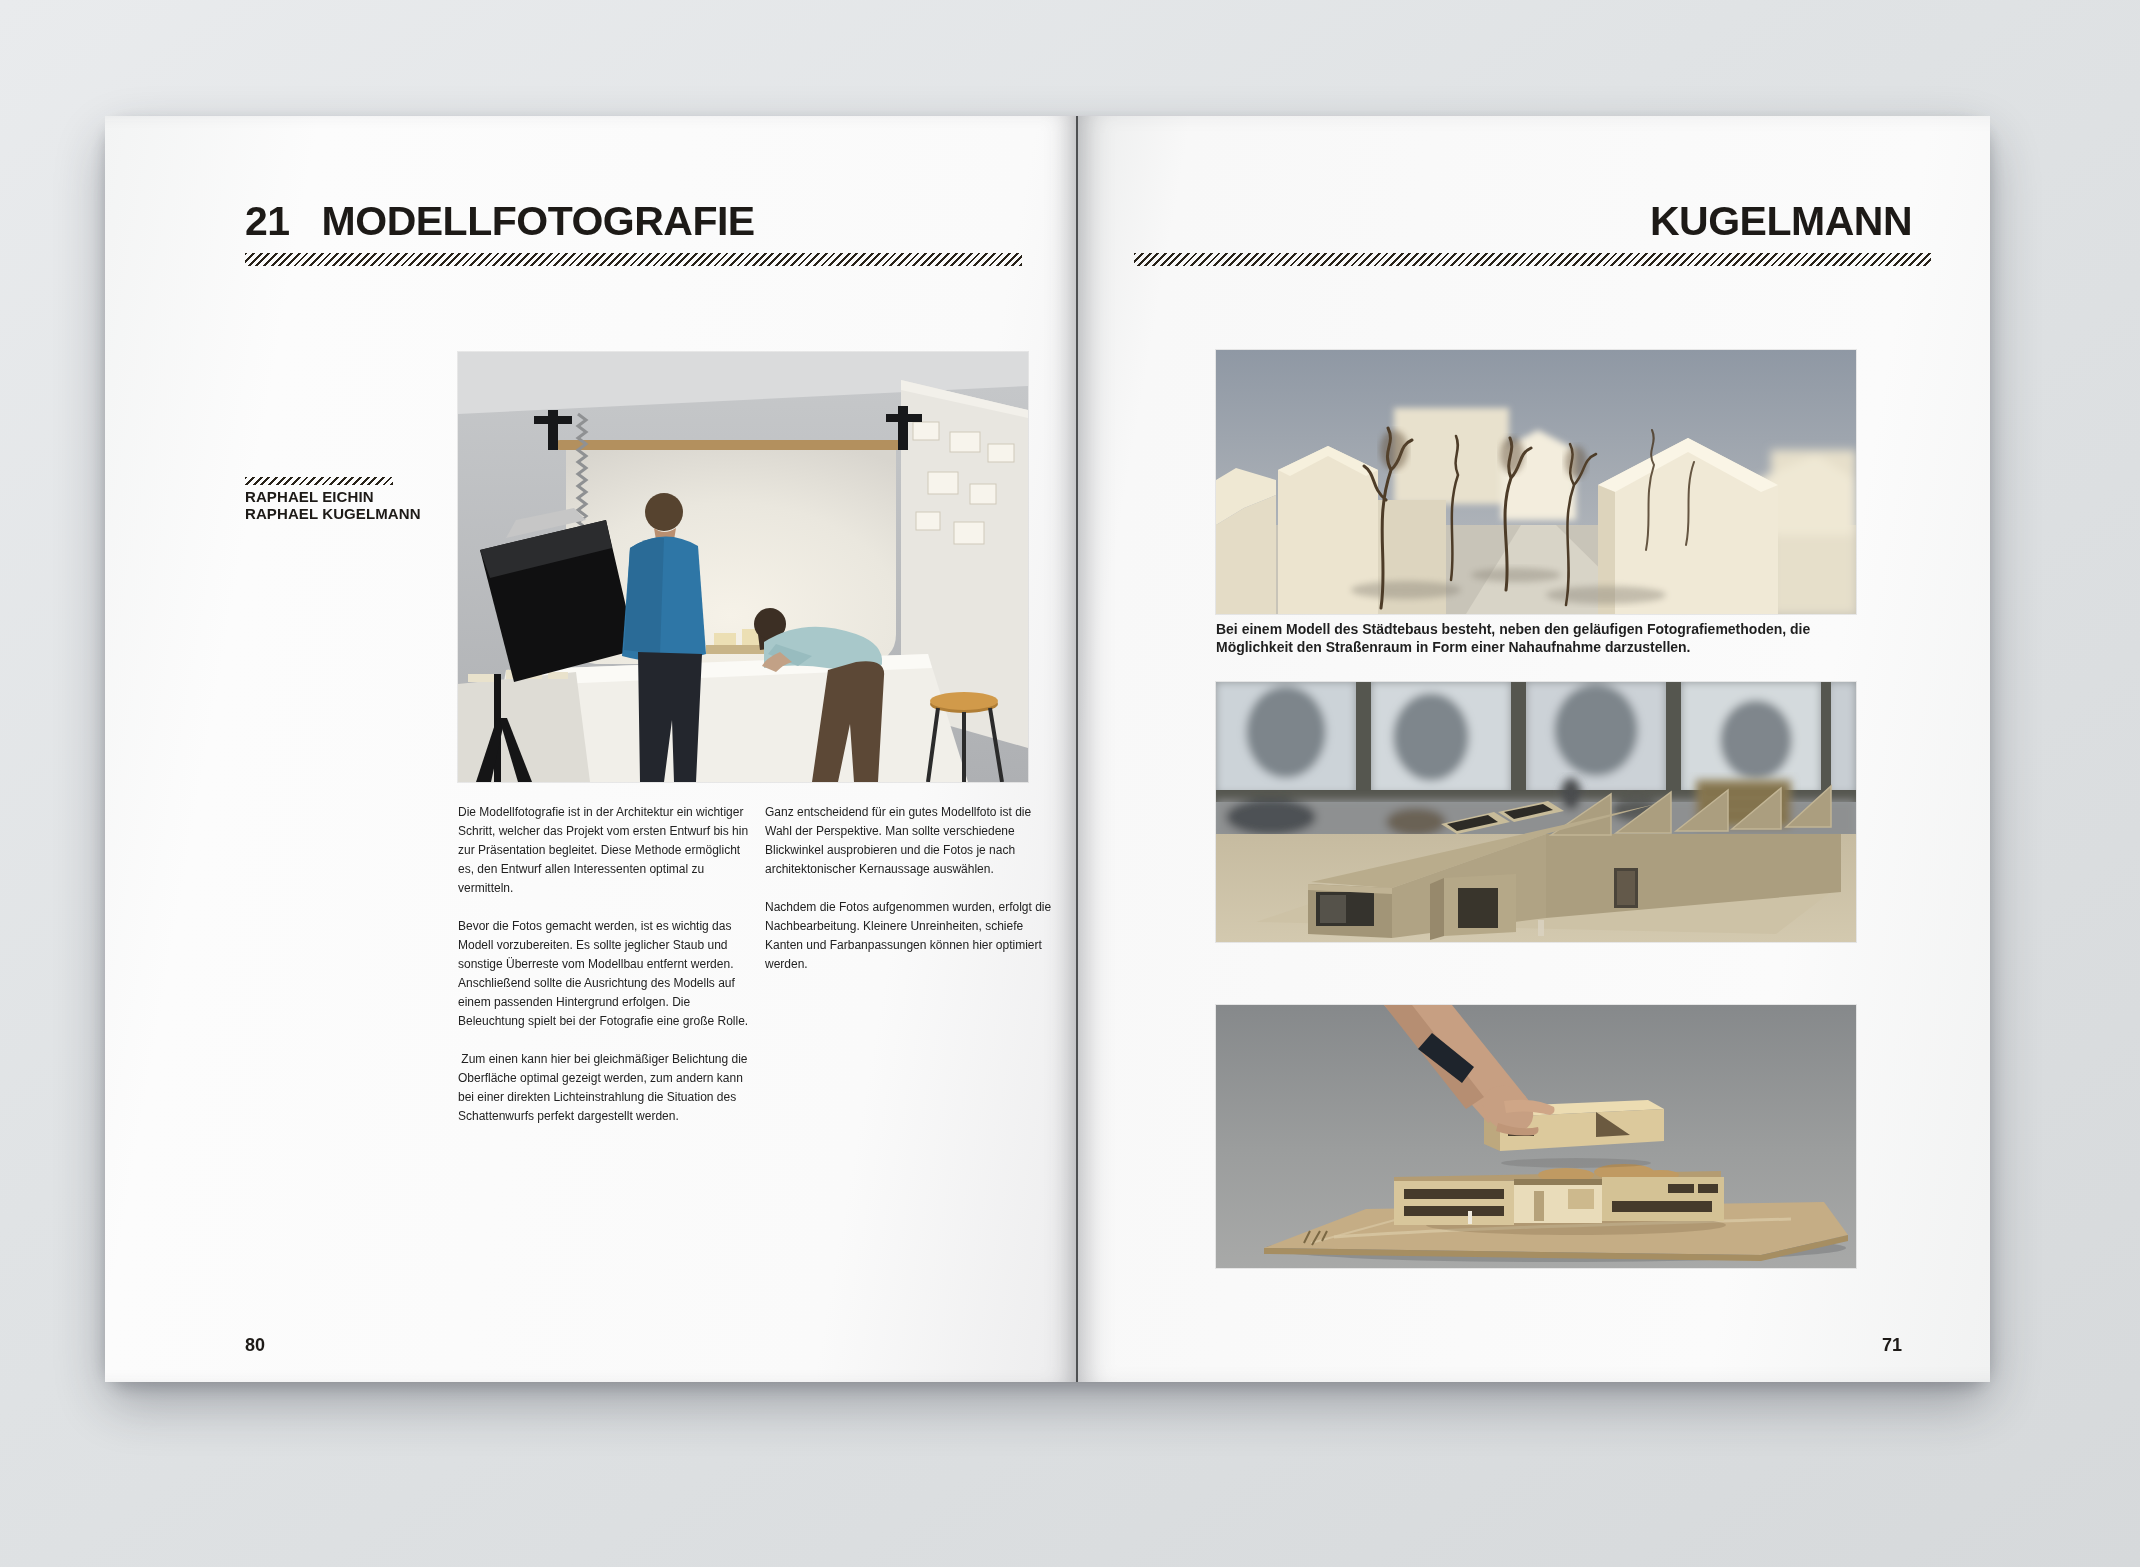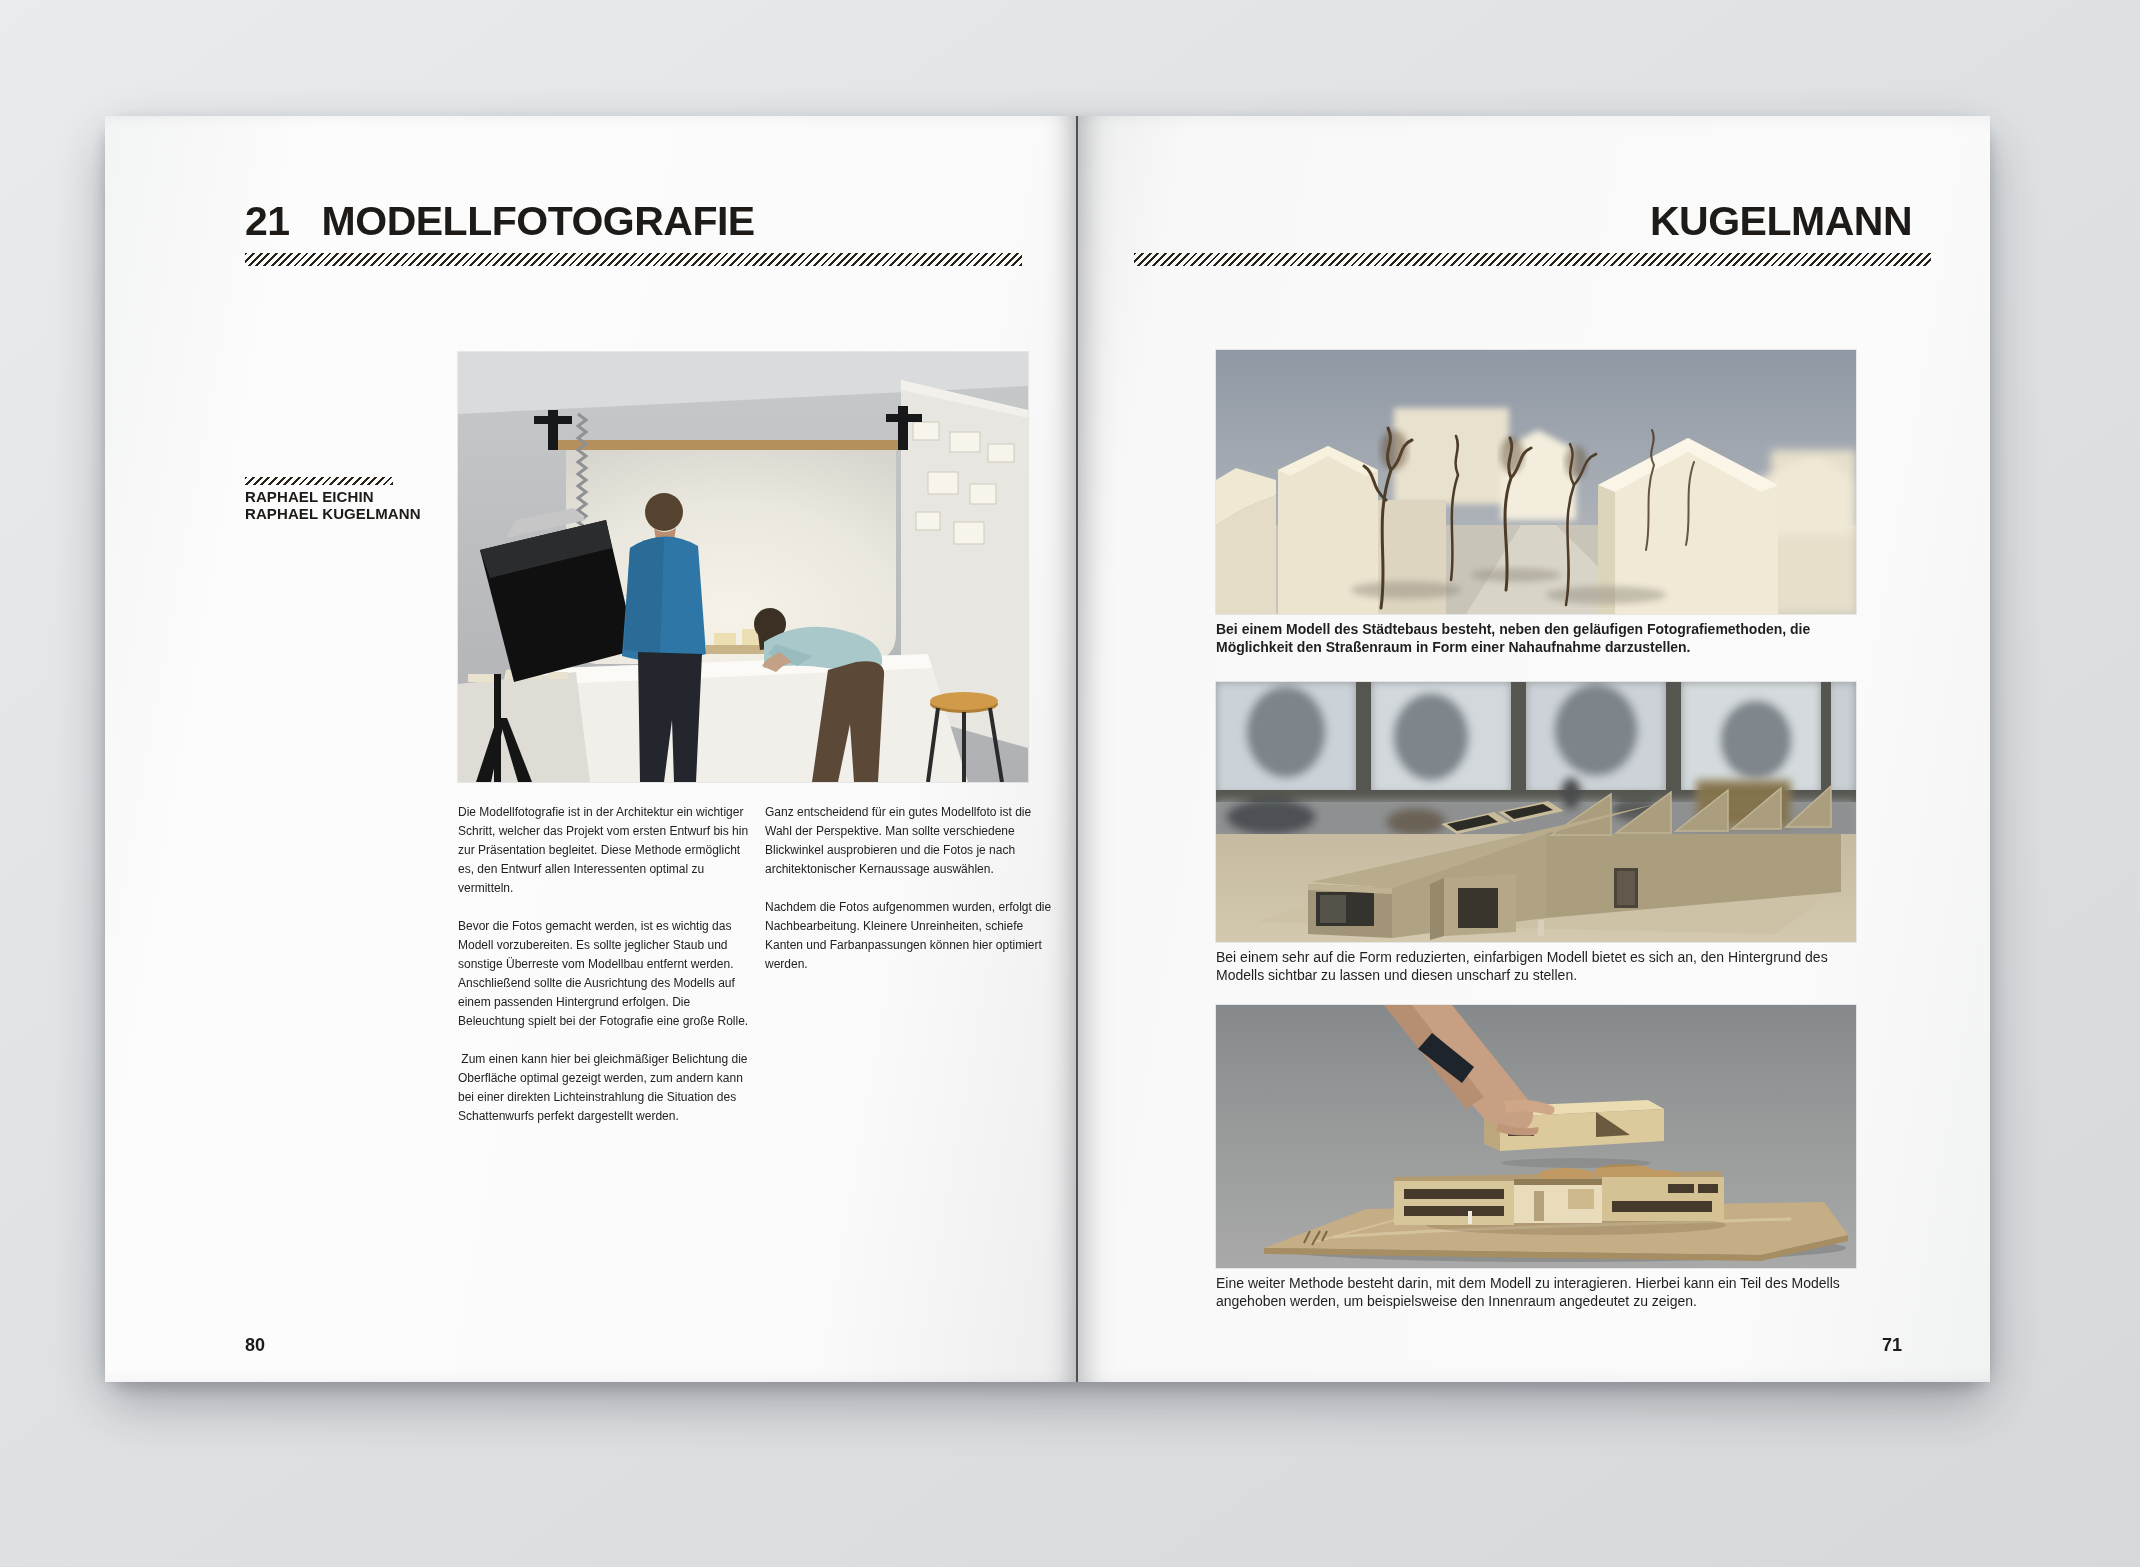--- a/index.html
+++ b/index.html
@@ -326,21 +326,20 @@
           <polygon points="228,196 300,192 300,250 228,254" fill="#b5a888"></polygon>
           <polygon points="228,196 214,202 214,258 228,254" fill="#97896c"></polygon>
           <rect x="242" y="206" width="40" height="40" fill="#39352c"></rect>
 
           <rect x="398" y="186" width="24" height="40" fill="#4a443a"></rect>
           <rect x="401" y="189" width="18" height="34" fill="#63594a"></rect>
           <rect x="322" y="238" width="6" height="16" fill="#d9d2c0" opacity="0.9"></rect>
         </g>
       </svg>
     </figure>
-    <div class="caption cap-2">Bei einem sehr auf die Form reduzierten, einfarbigen Modell bietet es sich an, den Hintergrund des Modells sichtbar zu lassen und diesen unscharf zu stellen.</div>
 
     <figure class="photo fig fig-3" style="margin:0">
       <svg viewBox="0 0 640 263" preserveAspectRatio="none">
         <defs>
           <linearGradient id="pd-bg" x1="0" y1="0" x2="0" y2="1">
             <stop offset="0" stop-color="#86898b"></stop>
               <stop offset="0.55" stop-color="#9b9d9d"></stop>
               <stop offset="1" stop-color="#a8a9a8"></stop>
           </linearGradient>
         </defs>
@@ -389,17 +388,16 @@
         <g>
           <polygon points="168,0 236,0 310,92 272,118" fill="#c79f82"></polygon>
           <polygon points="168,0 196,0 268,92 250,104" fill="#b68e72"></polygon>
           <polygon points="216,28 258,62 246,78 202,44" fill="#1e242c"></polygon>
           <ellipse cx="292" cy="104" rx="27" ry="21" fill="#c79f82" transform="rotate(35 292 104)"></ellipse>
           <path d="M288,96 Q320,92 338,102 Q340,108 334,110 Q310,104 290,108 Z" fill="#cfa687"></path>
           <path d="M282,118 Q305,126 322,122 Q324,128 318,130 Q298,132 280,126 Z" fill="#bf9678"></path>
         </g>
       </svg>
     </figure>
-    <div class="caption cap-3">Eine weiter Methode besteht darin, mit dem Modell zu interagieren. Hierbei kann ein Teil des Modells angehoben werden, um beispielsweise den Innenraum angedeutet zu zeigen.</div>
 
     <div class="pagenum pagenum-right">71</div>
   </div>
 </div>
 
 </body></html>

